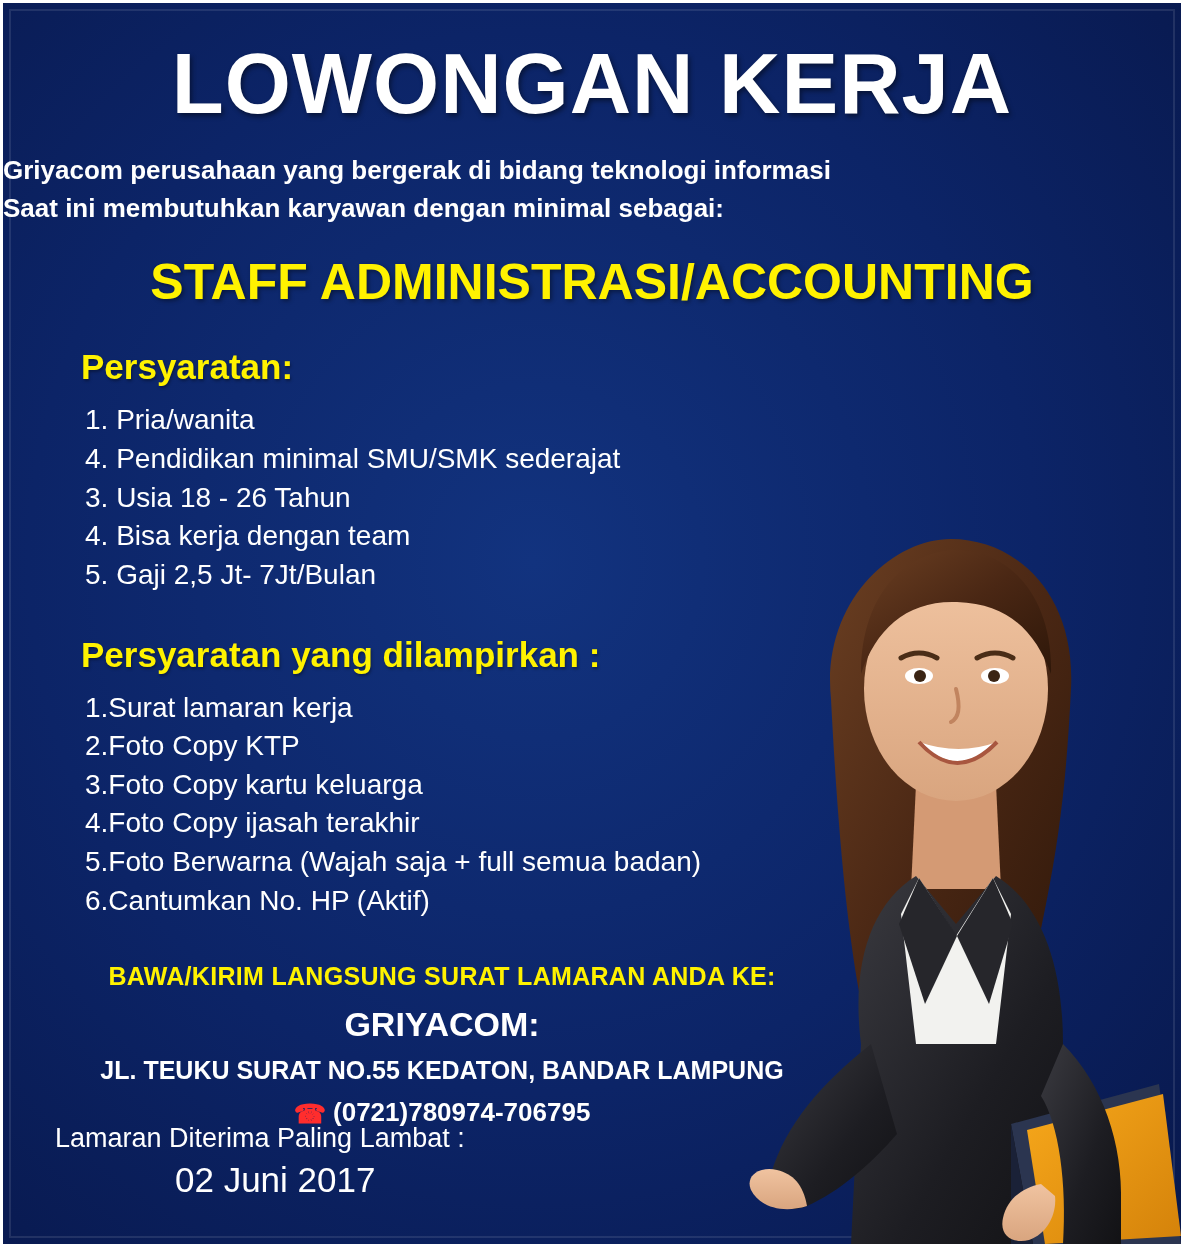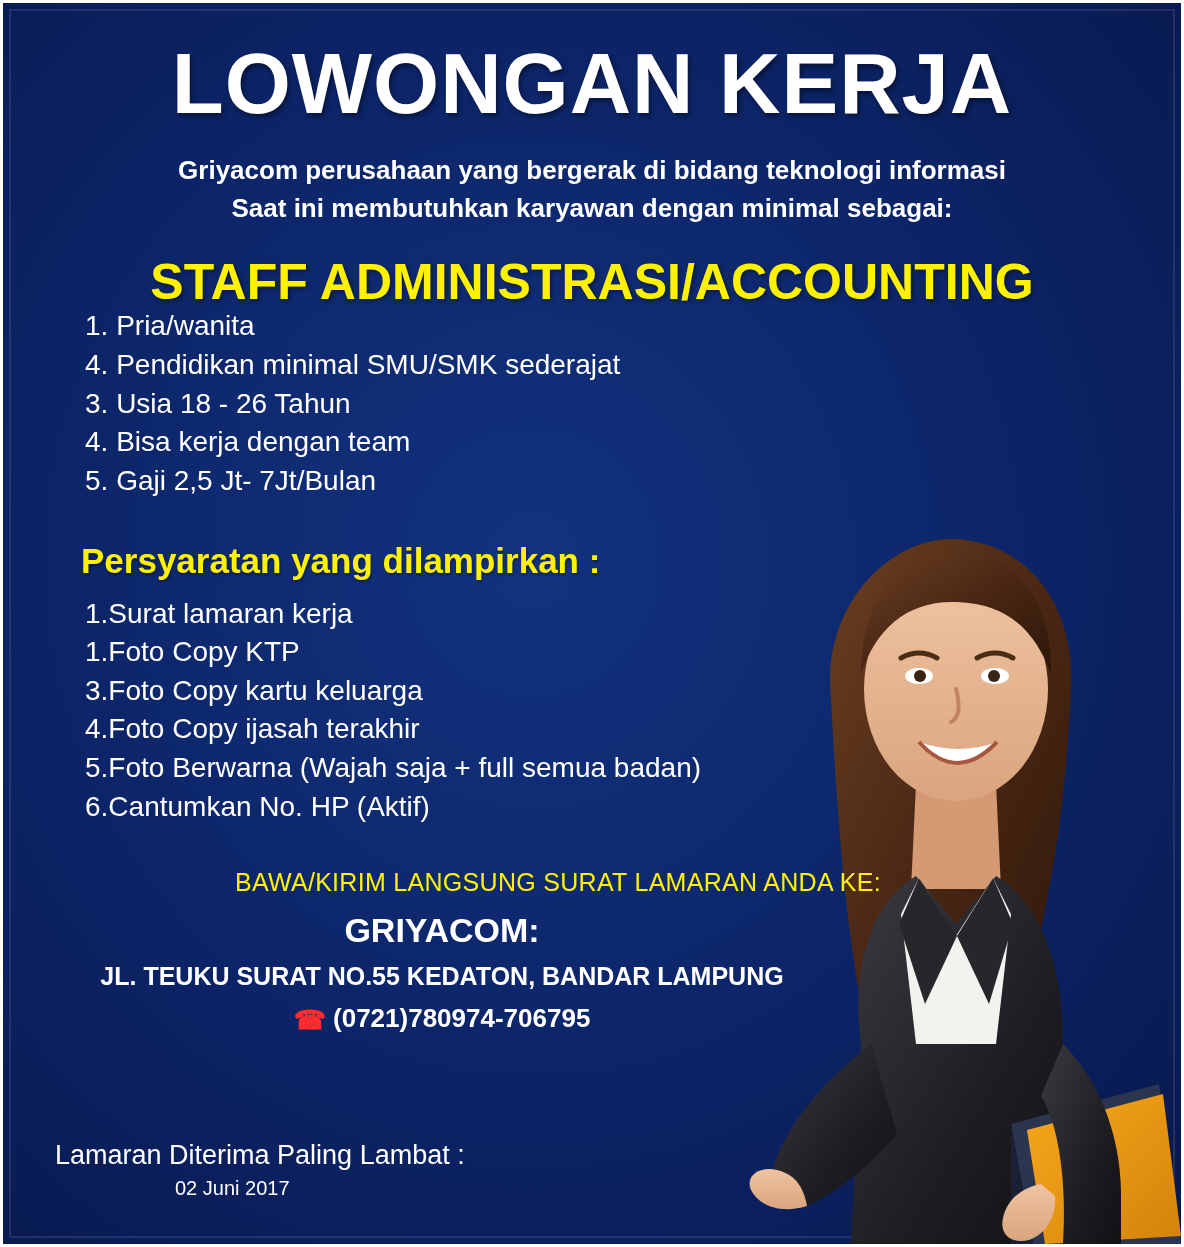--- a/index.html
+++ b/index.html
@@ -32,21 +32,21 @@
     color: #ffffff;
     font-weight: bold;
     font-size: 85px;
     letter-spacing: 1px;
     line-height: 1;
     margin: 38px 0 0 0;
     text-shadow: 2px 3px 5px rgba(0,0,0,0.45);
   }
 
   .subline {
-    text-align: center;
+    text-align: left;
     color: #ffffff;
     font-weight: bold;
     font-size: 26px;
     line-height: 1.45;
     margin: 26px 0 0 0;
   }
 
   .position {
     text-align: center;
     color: #fff200;
@@ -95,24 +95,23 @@
   
   .contact {
     position: relative;
     z-index: 3;
     text-align: center;
     margin-top: 42px;
     padding-right: 300px;
   }
   .contact .call {
     color: #fff200;
-    font-weight: normal;
+    font-weight: bold;
     font-size: 25px;
     letter-spacing: 0.3px;
-    text-align: right;
   }
   .contact .company {
     color: #ffffff;
     font-weight: bold;
     font-size: 34px;
     margin-top: 14px;
   }
   .contact .address {
     color: #ffffff;
     font-weight: bold;
@@ -143,21 +142,21 @@
     left: 52px;
     bottom: 44px;
     z-index: 3;
     color: #ffffff;
   }
   .deadline .label {
     font-size: 27px;
     line-height: 1.2;
   }
   .deadline .date {
-    font-size: 20px;
+    font-size: 35px;
     margin-top: 6px;
     padding-left: 120px;
   }
 
   
   .photo {
     position: absolute;
     right: 0;
     bottom: 0;
     width: 470px;
@@ -175,32 +174,33 @@
 
   <div class="subline">
     <div>Griyacom perusahaan yang bergerak di bidang teknologi informasi</div>
     <div>Saat ini membutuhkan karyawan dengan minimal sebagai:</div>
   </div>
 
   <h2 class="position">STAFF ADMINISTRASI/ACCOUNTING</h2>
 
   <div class="content">
 
+    <h3 class="section-title">Persyaratan:</h3>
     <ul class="req-list">
       <li>1. Pria/wanita</li>
       <li>4. Pendidikan minimal SMU/SMK sederajat</li>
       <li>3. Usia 18 - 26 Tahun</li>
       <li>4. Bisa kerja dengan team</li>
       <li>5. Gaji 2,5 Jt- 7Jt/Bulan</li>
     </ul>
 
     <h3 class="section-title second">Persyaratan yang dilampirkan :</h3>
     <ul class="req-list indent">
       <li>1.Surat lamaran kerja</li>
-      <li>1.Foto Copy KTP</li>
+      <li>2.Foto Copy KTP</li>
       <li>3.Foto Copy kartu keluarga</li>
       <li>4.Foto Copy ijasah terakhir</li>
       <li>5.Foto Berwarna (Wajah saja + full semua badan)</li>
       <li>6.Cantumkan No. HP (Aktif)</li>
     </ul>
   </div>
 
   <div class="contact">
     <div class="call">BAWA/KIRIM LANGSUNG SURAT LAMARAN ANDA KE:</div>
     <div class="company">GRIYACOM:</div>

